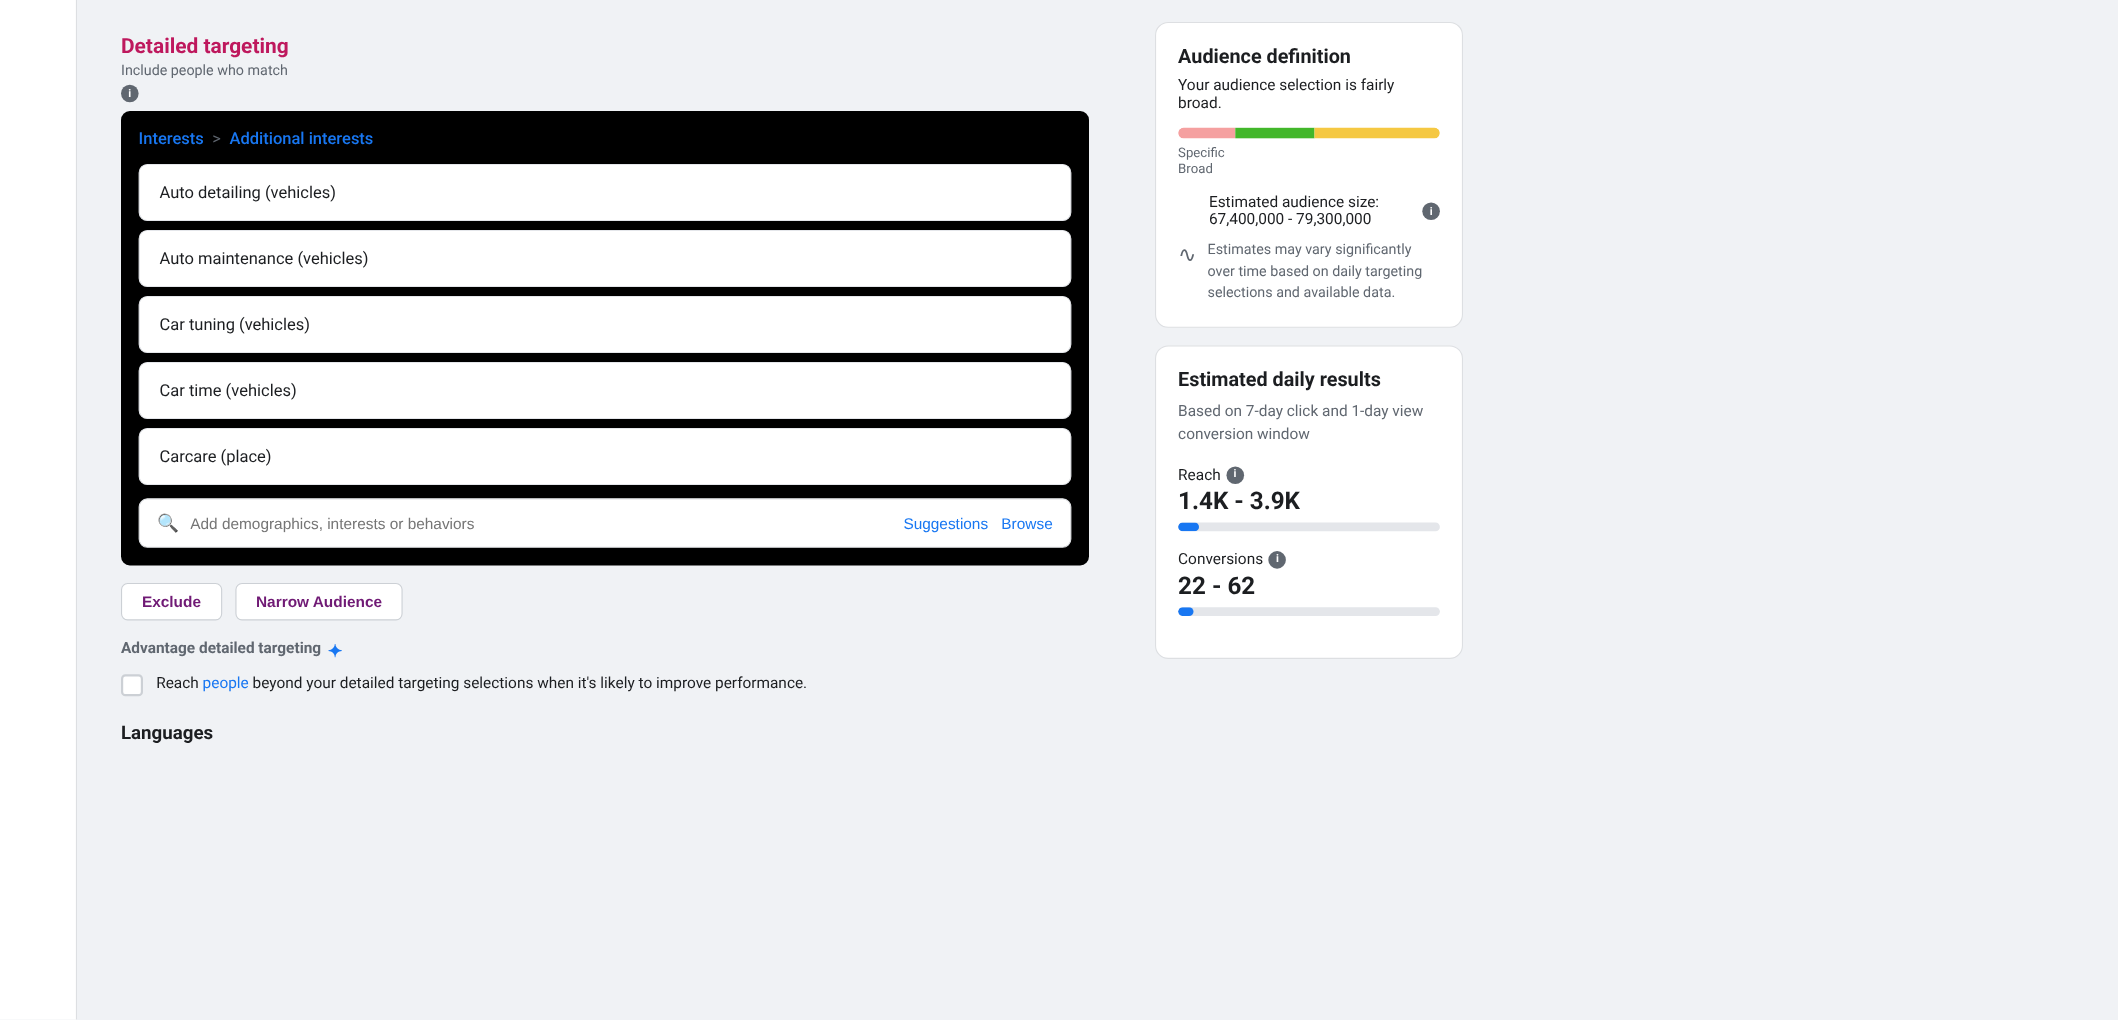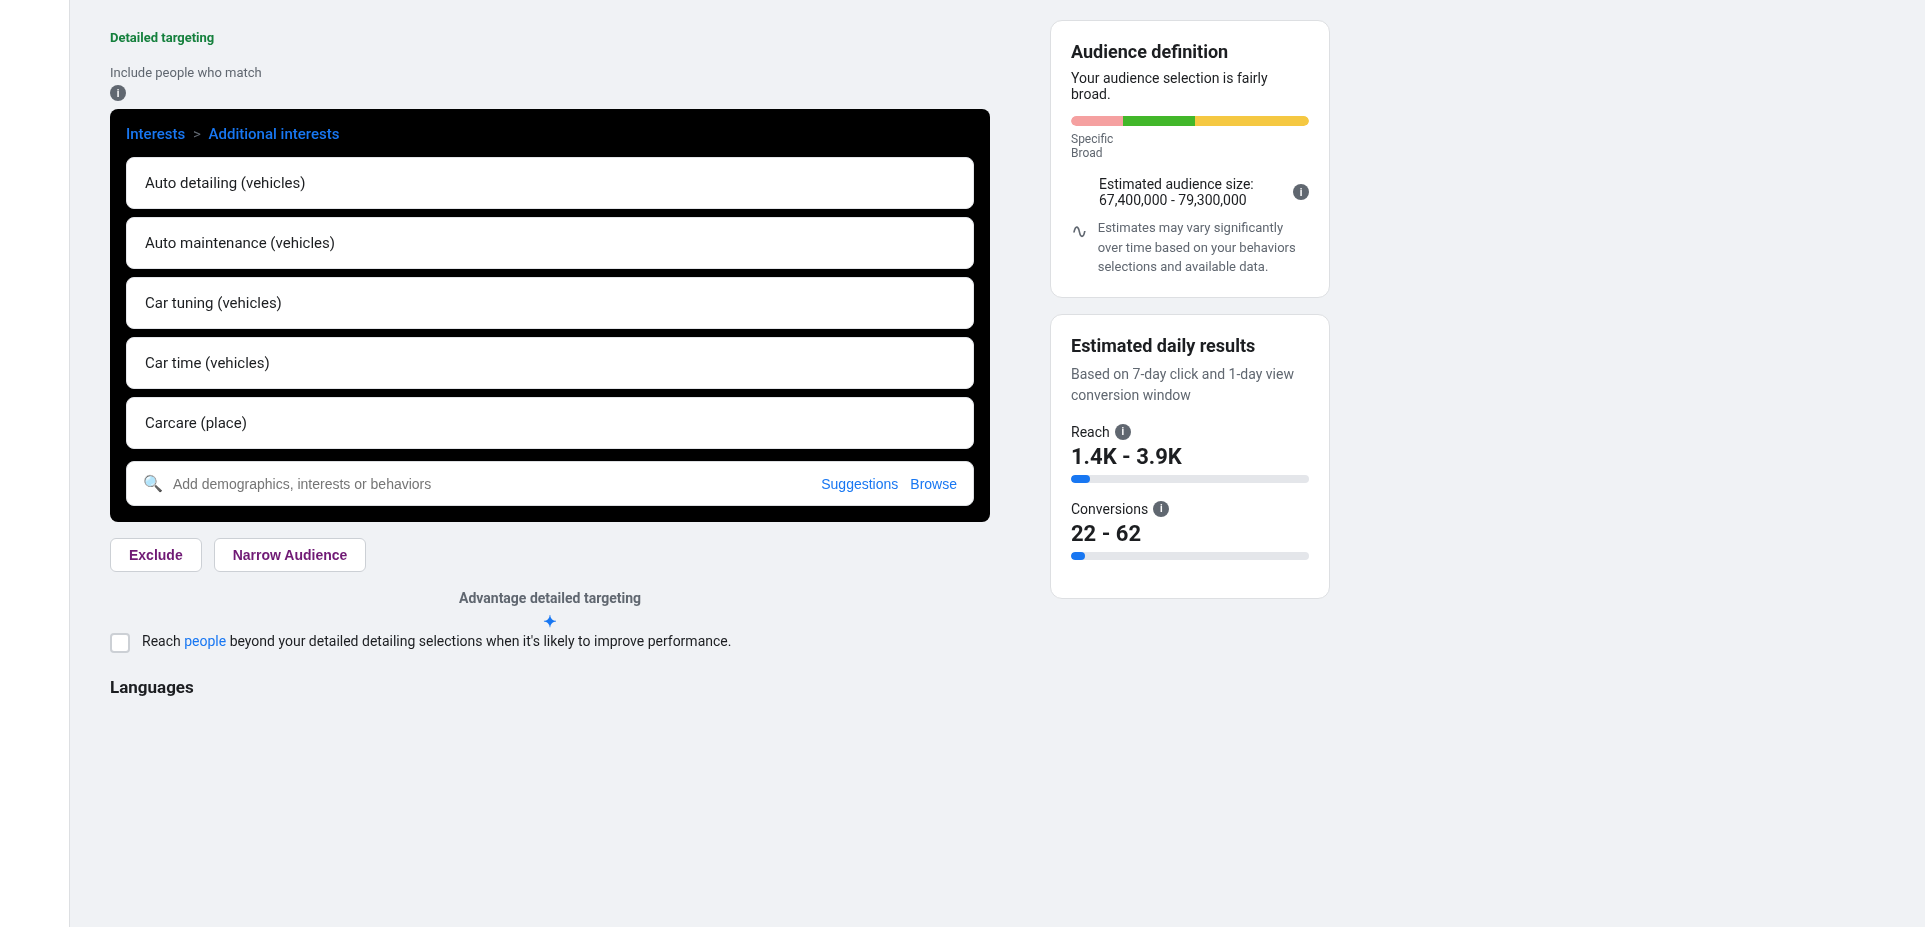--- a/index.html
+++ b/index.html
@@ -22,24 +22,24 @@
       max-width: 960px;
     }
     .right-panel {
       width: 320px;
       padding: 20px;
       display: flex;
       flex-direction: column;
       gap: 16px;
     }
     .section-title {
-      font-size: 13px;
+      font-size: 19px;
       font-weight: 700;
-      margin-bottom: 20px;
-      color: #15803d;
+      margin-bottom: 4px;
+      color: #be185d;
     }
     .section-subtitle {
       font-size: 13px;
       color: #606770;
       display: flex;
       align-items: flex-start;
       gap: 5px;
       margin-bottom: 8px;
       flex-direction: column;
     }
@@ -142,23 +142,23 @@
       cursor: pointer;
     }
     .advantage-section {
       margin-top: 18px;
     }
     .advantage-title {
       font-size: 14px;
       font-weight: 700;
       color: #606770;
       display: flex;
-      align-items: center;
+      align-items: flex-start;
       gap: 6px;
-      flex-direction: column;
+      margin-bottom: 10px;
     }
     .spark-icon {
       color: #1877f2;
       font-size: 16px;
     }
     .advantage-body {
       display: flex;
       align-items: flex-start;
       gap: 12px;
     }
@@ -350,21 +350,21 @@
   </div>
 
   <div class="advantage-section">
     <div class="advantage-title">
       <span>Advantage detailed targeting</span>
       <span class="spark-icon">✦</span>
     </div>
     <div class="advantage-body">
       <div class="checkbox-wrap"></div>
       <div class="advantage-text">
-        <span>Reach </span><a class="advantage-link">people</a><span> beyond your detailed detailing selections when it's likely to improve performance.</span>
+        <span>Reach </span><a class="advantage-link">people</a><span> beyond your detailed targeting selections when it's likely to improve performance.</span>
       </div>
     </div>
   </div>
 
   <div class="languages-title">Languages</div>
 
 </div>
 
 <div class="right-panel">
 
@@ -382,21 +382,21 @@
       <span>Broad</span>
     </div>
 
     <div class="audience-size-text">
       <span>Estimated audience size: 67,400,000 - 79,300,000</span>
       <span class="info-icon">i</span>
     </div>
 
     <div class="estimates-row">
       <span class="estimates-icon">∿</span>
-      <span class="estimates-text">Estimates may vary significantly over time based on your behaviors selections and available data.</span>
+      <span class="estimates-text">Estimates may vary significantly over time based on daily targeting selections and available data.</span>
     </div>
   </div>
 
   <div class="card">
     <div class="card-title">Estimated daily results</div>
     <div class="daily-desc">Based on 7-day click and 1-day view conversion window</div>
 
     <div class="metric-label">
       <span>Reach</span>
       <span class="info-icon">i</span>

